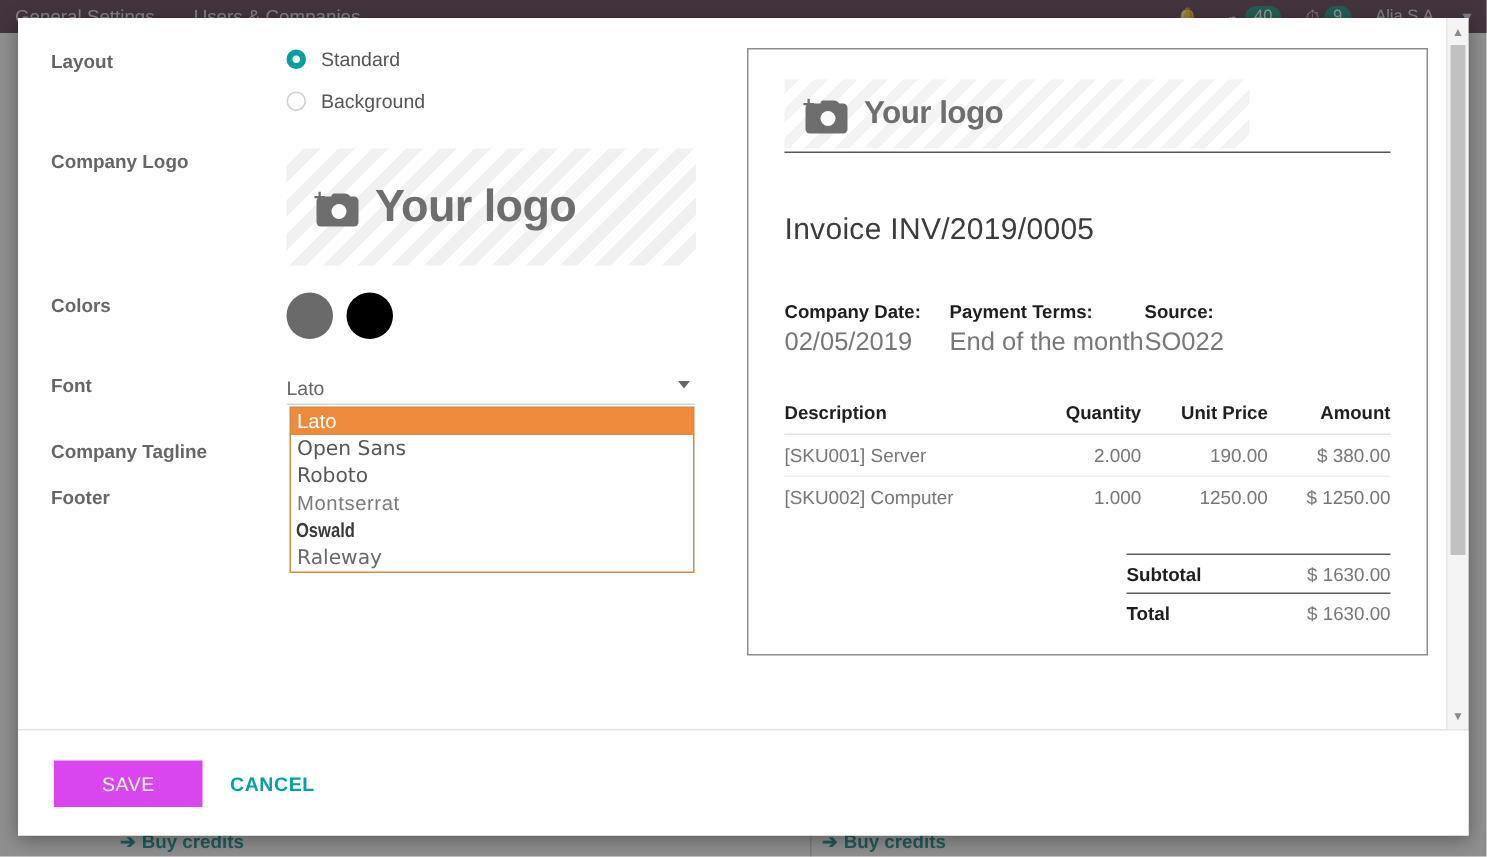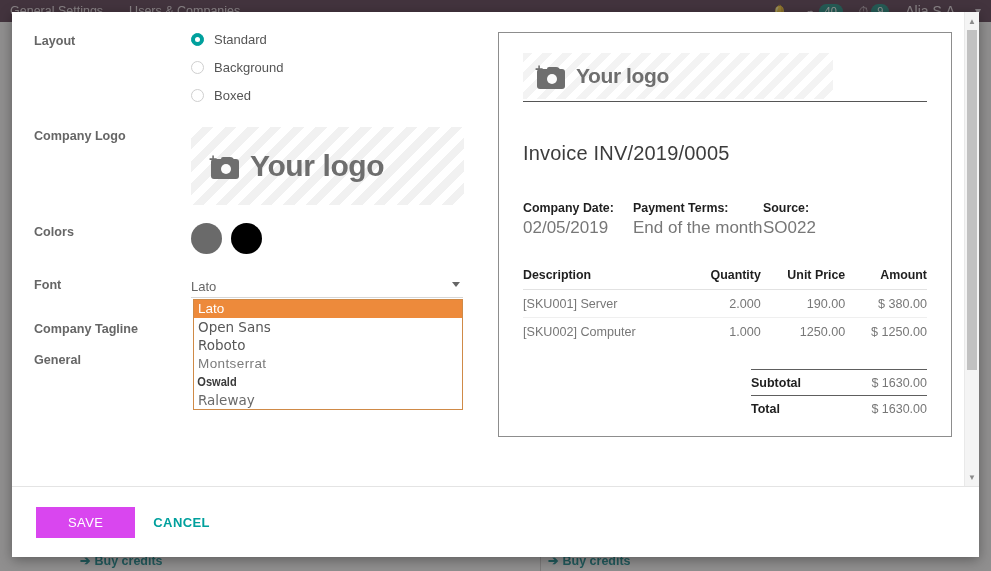--- a/index.html
+++ b/index.html
@@ -30,21 +30,21 @@
   .counter {
     display: inline-flex; align-items: center; gap: 3px;
     color: #d8c8d2; font-size: 12px;
   }
   .badge {
     background: #0b8274; color: #ffffff;
     border-radius: 9px; padding: 0px 6px;
     font-size: 11px; line-height: 15px;
   }
   .badge.gray { background: #0b8274; }
-  .tb-user { font-size: 14px; color: #e4d7de; }
+  .tb-user { font-size: 11px; color: #e4d7de; }
 
   .bg-content {
     position: absolute; top: 22px; left: 0; right: 0; bottom: 0;
     background: #f5f4f4;
   }
   .buy-credits-row {
     position: absolute; bottom: 2px; left: 0; right: 0;
     height: 16px;
   }
   .buy-credits {
@@ -396,24 +396,20 @@
         <div class="field-value">
           <div class="radio-group">
             <label class="radio-item selected">
               <span class="radio-dot"></span>
               <span class="radio-label">Standard</span>
             </label>
             <label class="radio-item">
               <span class="radio-dot"></span>
               <span class="radio-label">Background</span>
             </label>
-            <label class="radio-item">
-              <span class="radio-dot"></span>
-              <span class="radio-label">Boxed</span>
-            </label>
           </div>
         </div>
       </div>
 
       <div class="field-row" style="margin-bottom:18px;">
         <div class="field-label">Company Logo</div>
         <div class="field-value">
           <div class="logo-box">
             <span class="logo-inner">
               <span class="cam-icon">
@@ -455,21 +451,21 @@
           </div>
         </div>
       </div>
 
       <div class="field-row" style="margin-bottom:15px;">
         <div class="field-label">Company Tagline</div>
         <div class="field-value"></div>
       </div>
 
       <div class="field-row">
-        <div class="field-label">General</div>
+        <div class="field-label">Footer</div>
         <div class="field-value"></div>
       </div>
     </div>
 
     <div class="preview-pane">
       <div class="invoice-card">
 
         <div class="inv-logo-row">
           <span class="logo-inner">
             <span class="cam-icon">

